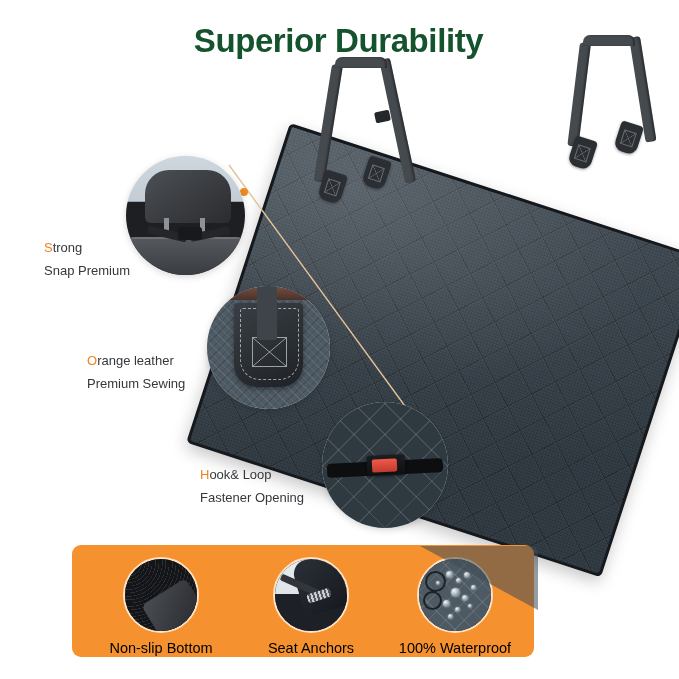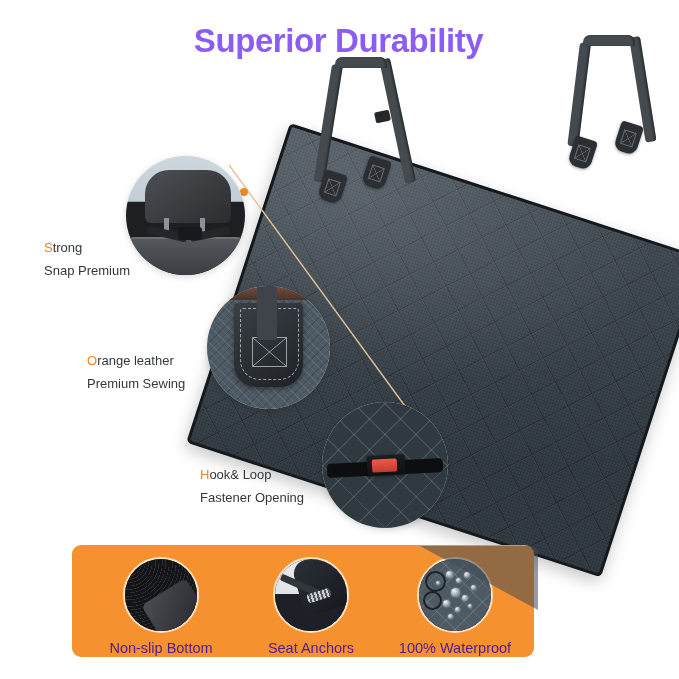--- a/index.html
+++ b/index.html
@@ -19,21 +19,21 @@
   
   #title {
     position: absolute;
     left: 0;
     top: 22px;
     width: 677px;
     text-align: center;
     font-size: 33px;
     font-weight: bold;
     letter-spacing: -0.4px;
-    color: #8b5cf6;
+    color: #14532d;
   }
 
   
   #product-group {
     position: absolute;
     left: 255px;
     top: 45px;
     width: 424px;
     height: 560px;
   }
@@ -262,21 +262,21 @@
     margin: 0 auto;
     border-radius: 50%;
     border: 2px solid #ffe3c4;
     overflow: hidden;
     position: relative;
     background: #1a1c1f;
   }
   .feat-label {
     margin-top: 7px;
     font-size: 14.5px;
-    color: #4c1d95;
+    color: #000000;
     white-space: nowrap;
   }
   #feat-1 { left: 14px; }
   #feat-2 { left: 164px; }
   #feat-3 { left: 308px; }
 
   .velcro {
     position:absolute; inset:0;
     background:#141518;
     background-image:

